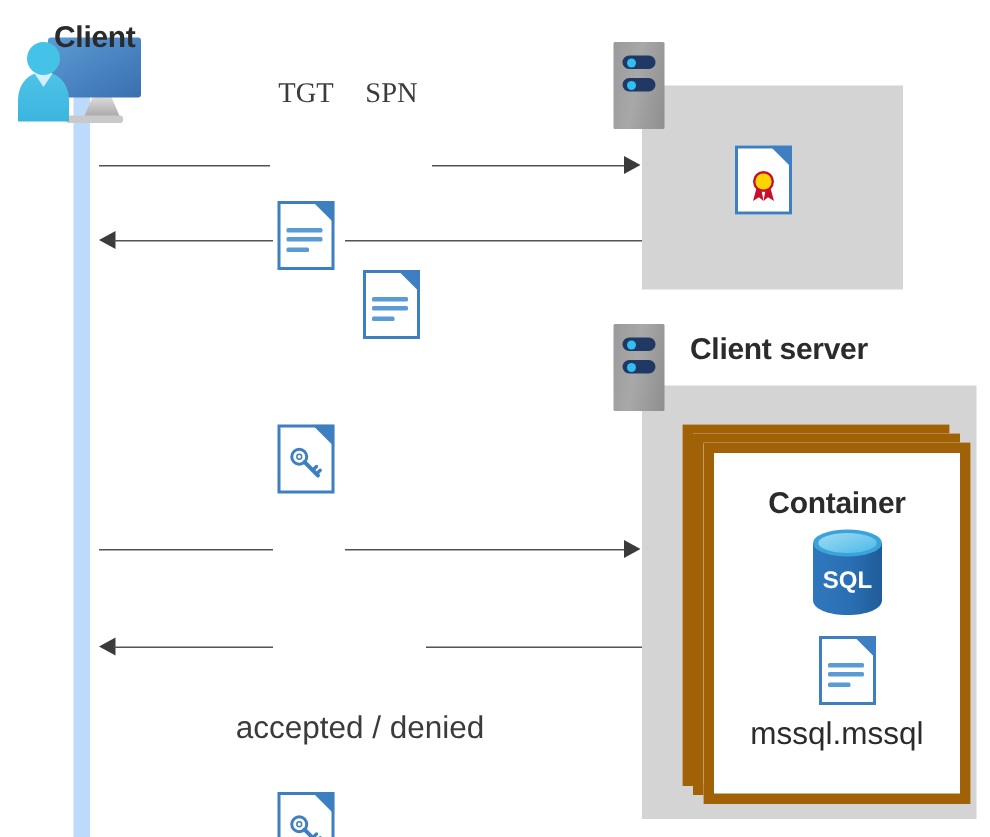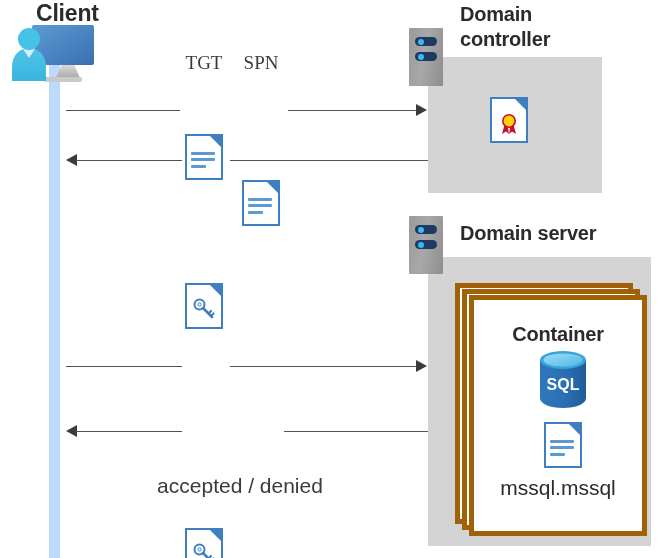--- a/index.html
+++ b/index.html
@@ -21,22 +21,22 @@
   }
   .abs { position: absolute; }
 
   
   .title-bold {
     font-weight: bold;
     color: #2b2b2b;
     letter-spacing: -0.2px;
   }
   #client-title {
-    left: 36px; top: 0px;
-    font-size: 23px;
+    left: 36px; top: 12px;
+    font-size: 20px;
     line-height: 26px;
     text-align: center;
   }
   #dc-title {
     left: 460px; top: 2px;
     font-size: 20px;
     line-height: 25px;
     width: 160px;
   }
   #linux-title {
@@ -180,21 +180,21 @@
     width: 280px;
     text-align: center;
     font-size: 21px;
     color: #3b3b3b;
   }
 
   
   .card {
     position: absolute;
     background: #ffffff;
-    border: 5px solid #a16207;
+    border: 7px solid #a16207;
     box-sizing: border-box;
   }
   #card-back  { left: 455px; top: 283px; width: 178px; height: 241px; }
   #card-mid   { left: 462px; top: 289px; width: 178px; height: 241px; }
   #card-front { left: 469px; top: 295px; width: 178px; height: 241px; }
 
   #sql-icon { left: 60px; top: 48px; width: 58px; height: 62px; text-align: right; }
   #keytab-doc { left: 70px; top: 122px; }
   #keytab-label {
     left: 0; top: 176px;
@@ -246,21 +246,20 @@
 
   <div class="abs zone-box" id="dc-box"></div>
 
   <div class="abs rack" id="dc-rack">
     <div class="bar"></div>
     <div class="bar"></div>
     <div class="dot d1"></div>
     <div class="dot d2"></div>
   </div>
 
-  <div class="abs title-bold" id="dc-title">Domain controller</div>
 
   <div class="abs doc cert" id="cert-doc">
     <div class="body"></div>
     <div class="fold-edge"></div>
     <div class="cert-glyph">
       <svg width="24" height="28" viewBox="0 0 24 28" xmlns="http://www.w3.org/2000/svg">
         <path d="M8 14 l-3 11 l4 -2.5 l3 2.5 l-2 -11 z" fill="#c8102e"></path>
         <path d="M16 14 l3 11 l-4 -2.5 l-3 2.5 l2 -11 z" fill="#c8102e"></path>
         <circle cx="12" cy="12" r="7" fill="#c8102e"></circle>
         <circle cx="12" cy="12" r="5.4" fill="#ffd400"></circle>
@@ -270,21 +269,21 @@
 
   <div class="abs zone-box" id="linux-box"></div>
 
   <div class="abs rack" id="linux-rack">
     <div class="bar"></div>
     <div class="bar"></div>
     <div class="dot d1"></div>
     <div class="dot d2"></div>
   </div>
 
-  <div class="abs title-bold" id="linux-title">Domain server</div>
+  <div class="abs title-bold" id="linux-title">Client server</div>
 
   <div class="card" id="card-back"></div>
   <div class="card" id="card-mid"></div>
   <div class="card" id="card-front">
 
     <div class="abs title-bold" id="container-title" style="top:22px;">Container</div>
 
     <div class="abs" id="sql-icon">
       <svg width="58" height="62" viewBox="0 0 58 62" xmlns="http://www.w3.org/2000/svg">
         <defs>

